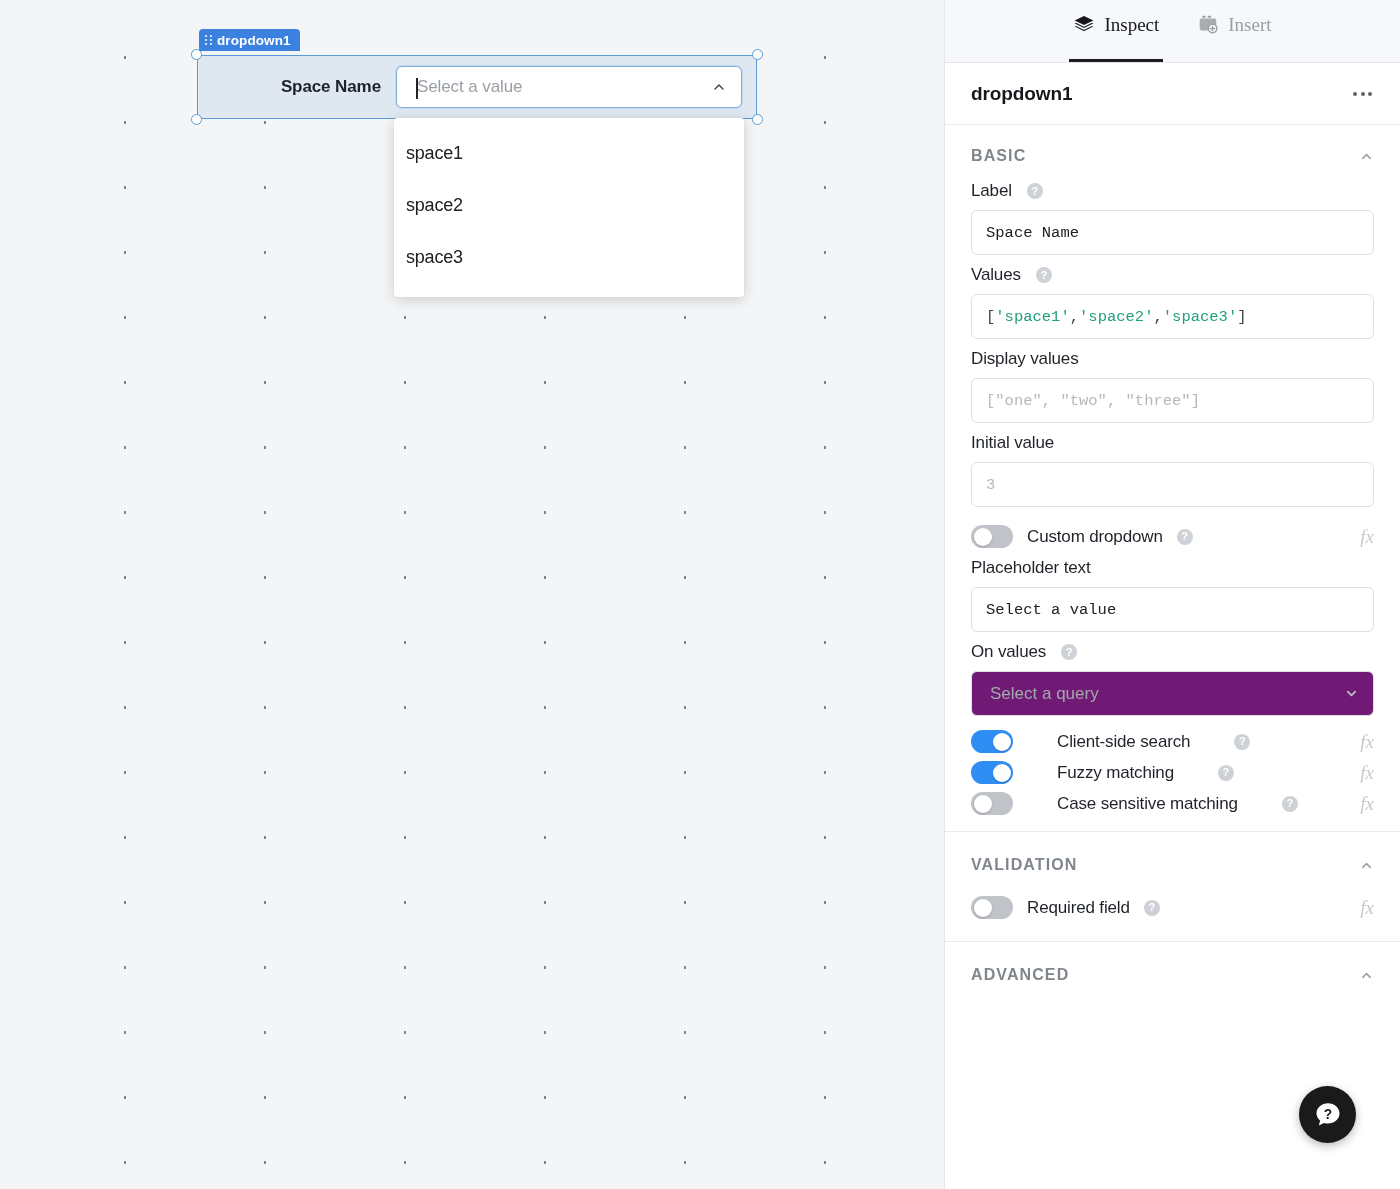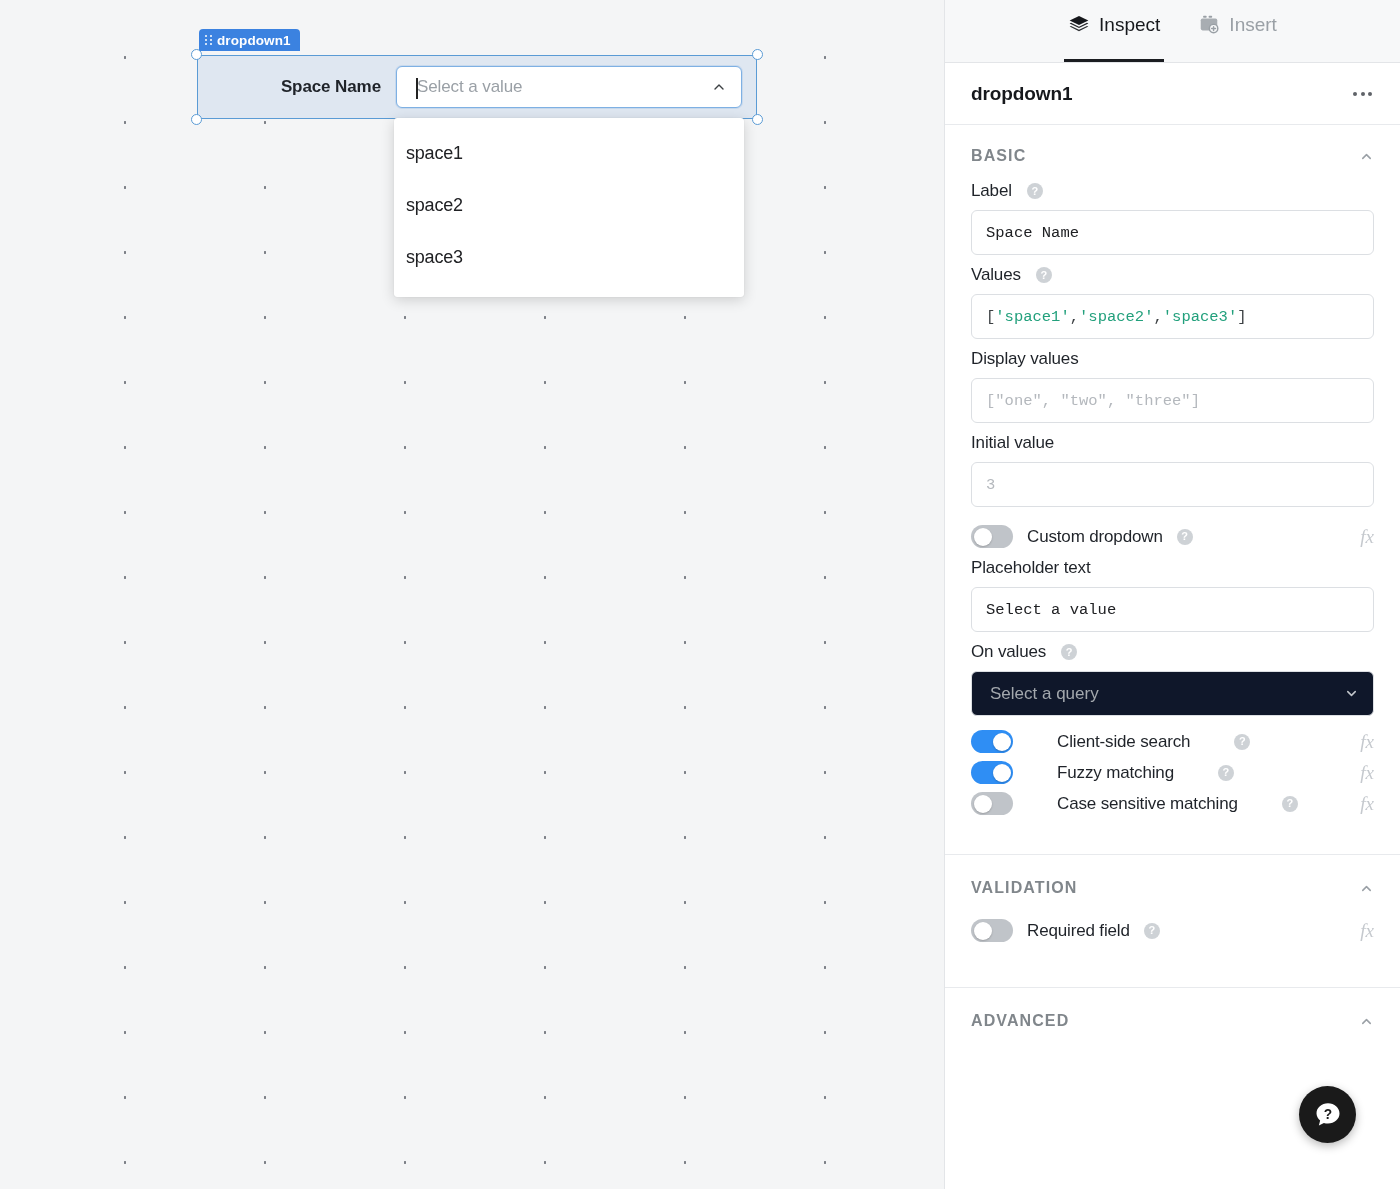--- a/index.html
+++ b/index.html
@@ -194,21 +194,21 @@
     align-items: center;
     gap: 9px;
     height: 62px;
     padding: 0 4px 14px;
     font-size: 19px;
     color: #9aa0a6;
     cursor: pointer;
     position: relative;
     align-self: flex-end;
   }
-  .tab .tab-label { line-height: 1; }
+  .tab .tab-label { line-height: 1; font-family: Liberation Serif, serif; }
   .tab.active { color: #16181c; font-weight: 400; }
   .tab.active::after {
     content: "";
     position: absolute;
     left: 0; right: 0; bottom: 0;
     height: 3px;
     background: #1b1d21;
   }
 
   .panel-title-row {
@@ -242,21 +242,21 @@
     flex: 1 1 auto;
     overflow: hidden;
   }
 
   .section-head {
     display: flex;
     align-items: center;
     justify-content: space-between;
     padding: 22px 26px 6px;
   }
-  .section-head.bordered { border-top: 1px solid #e8eaed; padding-top: 24px; margin-top: 23px; }
+  .section-head.bordered { border-top: 1px solid #e8eaed; padding-top: 24px; }
   .section-title {
     font-size: 16px;
     font-weight: 700;
     letter-spacing: 1.1px;
     color: #80868b;
   }
   .chev-sm {
     width: 15px; height: 15px;
     color: #9aa0a6;
     cursor: pointer;
@@ -312,21 +312,21 @@
   .select-box {
     height: 45px;
     border: 1px solid #dcdfe3;
     border-radius: 6px;
     display: flex;
     align-items: center;
     justify-content: space-between;
     padding: 0 14px 0 18px;
     font-size: 17px;
     color: #a3a8ad;
-    background: #0f172a;
+    background: #701a75;
     cursor: pointer;
   }
   .select-box .chev-dn { width: 15px; height: 15px; color: #c2c6cb; }
 
   
   .toggle-row {
     display: flex;
     align-items: center;
     gap: 14px;
     padding: 9px 26px;

